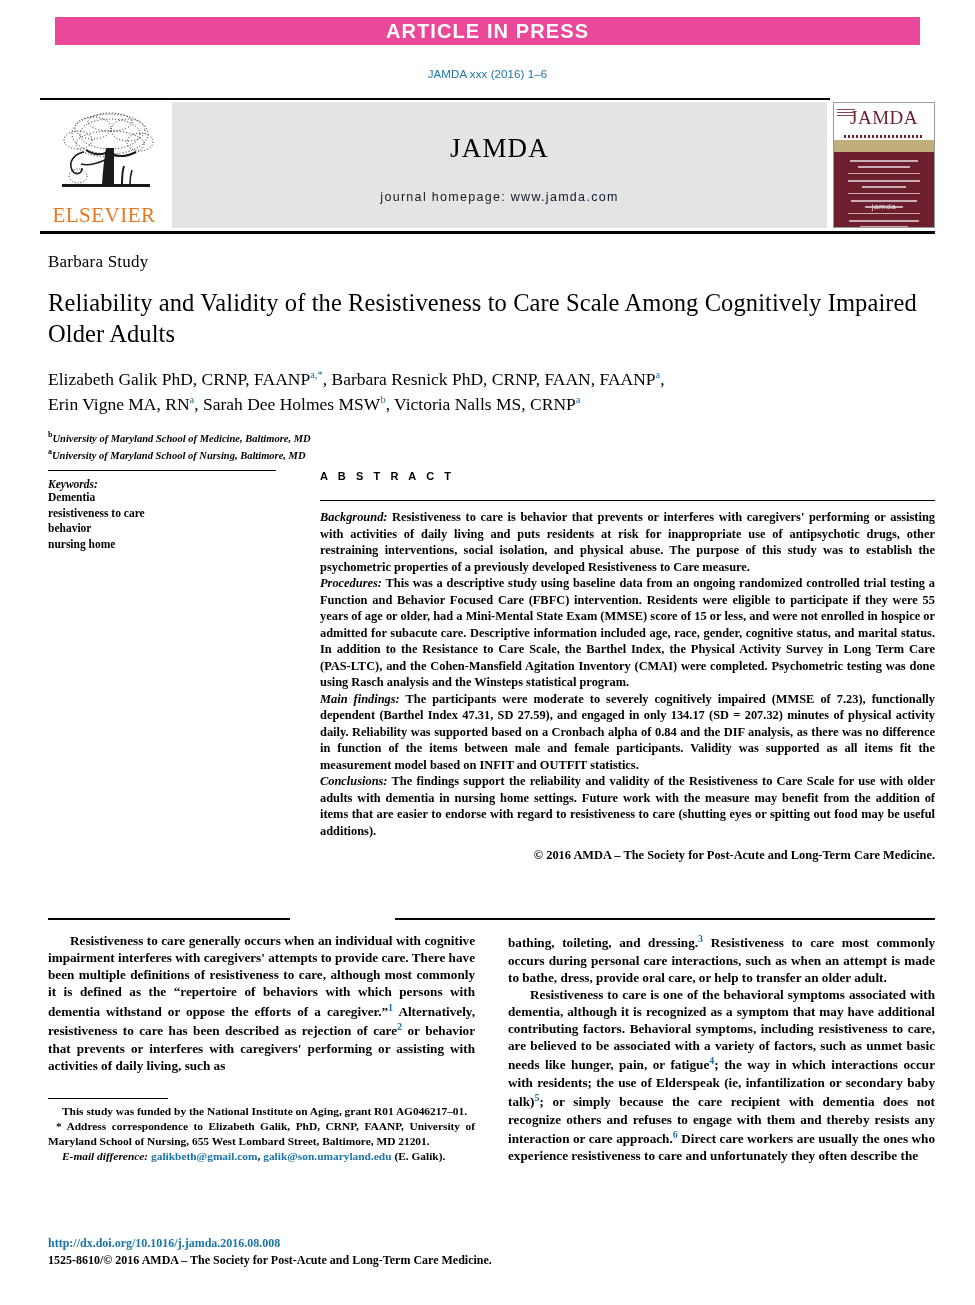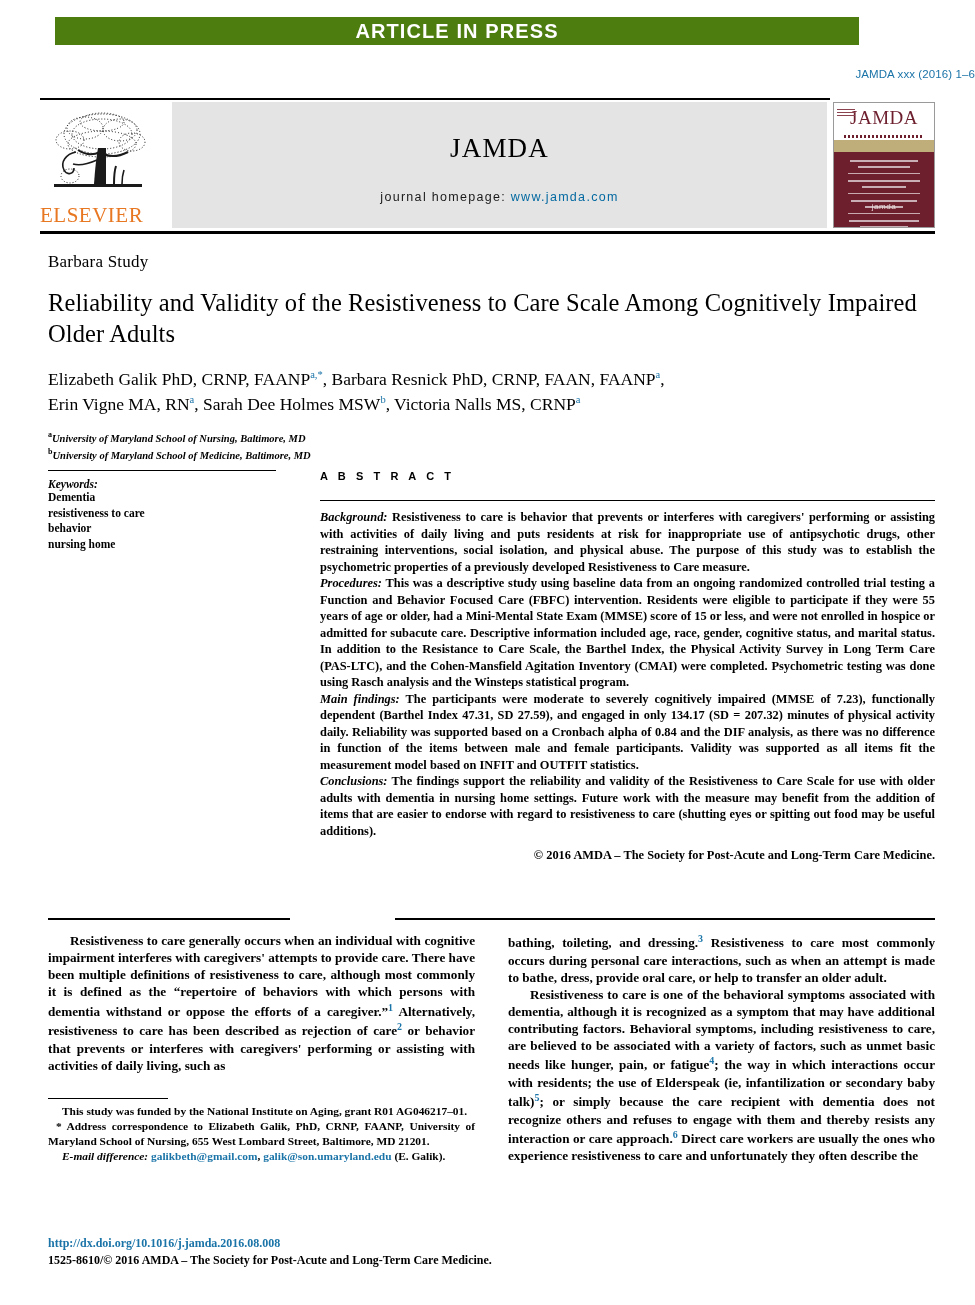--- a/index.html
+++ b/index.html
@@ -14,42 +14,42 @@
     color: #000000;
     position: relative;
     overflow: hidden;
   }
 
   
   .press-band {
     position: absolute;
     left: 55px;
     top: 17px;
-    width: 804px;
+    width: 865px;
     height: 28px;
-    background: #4d7c0f;
+    background: #ec4899;
     display: flex;
     align-items: center;
     justify-content: center;
   }
   .press-band-text {
     color: #ffffff;
     font-family: "Liberation Sans", sans-serif;
     font-weight: bold;
     font-size: 20px;
     letter-spacing: 1.1px;
   }
 
   
   .runhead {
     position: absolute;
     left: 0;
     top: 68px;
     width: 975px;
-    text-align: right;
+    text-align: center;
     font-family: "Liberation Sans", sans-serif;
     font-size: 11.5px;
     color: #1b74a8;
     letter-spacing: .1px;
   }
 
   
   .masthead {
     position: absolute;
     left: 40px;
@@ -65,21 +65,21 @@
     align-items: stretch;
     height: 126px;
     margin-top: 2px;
   }
   .elsevier-logo {
     width: 128px;
     flex: 0 0 128px;
     display: flex;
     flex-direction: column;
     justify-content: flex-end;
-    align-items: flex-start;
+    align-items: center;
     padding-bottom: 2px;
   }
   .tree-wrap { width: 112px; height: 96px; }
   .elsevier-word {
     font-family: "Liberation Serif", serif;
     font-size: 21px;
     color: #e87722;
     letter-spacing: .5px;
     line-height: 1;
     margin-top: 1px;
@@ -101,21 +101,21 @@
     color: #000;
     margin-top: 6px;
   }
   .homepage-line {
     margin-top: 26px;
     font-family: "Liberation Sans", sans-serif;
     font-size: 12.5px;
     letter-spacing: 1.3px;
     color: #1a1a1a;
   }
-  .homepage-url { color: #0369a1; }
+  .homepage-url { color: #0f172a; }
   .cover-thumb {
     flex: 0 0 100px;
     width: 100px;
     border: 1px solid #9a9a9a;
     background: #6d1f2e;
     position: relative;
     overflow: hidden;
   }
   .cover-top {
     background: #ffffff;
@@ -453,22 +453,22 @@
 
 <div class="art-head">
   <div class="art-type">Barbara Study</div>
   <h1 class="art-title" style="margin:16px 0 0 0;font-weight:normal;">Reliability and Validity of the Resistiveness to Care Scale Among Cognitively Impaired Older Adults</h1>
   <div class="authors">
     <span>Elizabeth Galik PhD, CRNP, FAANP</span><sup class="aff">a,*</sup><span>, Barbara Resnick PhD, CRNP, FAAN, FAANP</span><sup class="aff">a</sup>,
     <br>
     <span>Erin Vigne MA, RN</span><sup class="aff">a</sup><span>, Sarah Dee Holmes MSW</span><sup class="aff">b</sup><span>, Victoria Nalls MS, CRNP</span><sup class="aff">a</sup>
   </div>
   <div class="affiliations">
+    <div><sup>b</sup><span>University of Maryland School of Medicine, Baltimore, MD</span></div>
     <div><sup>a</sup><span>University of Maryland School of Nursing, Baltimore, MD</span></div>
-    <div><sup>b</sup><span>University of Maryland School of Medicine, Baltimore, MD</span></div>
   </div>
 </div>
 
 <div class="abs-wrap">
 
   <div class="kw-col">
     <div class="kw-rule"></div>
     <div class="kw-title">Keywords:</div>
     <div class="kw-item">Dementia</div>
     <div class="kw-item">resistiveness to care</div>

